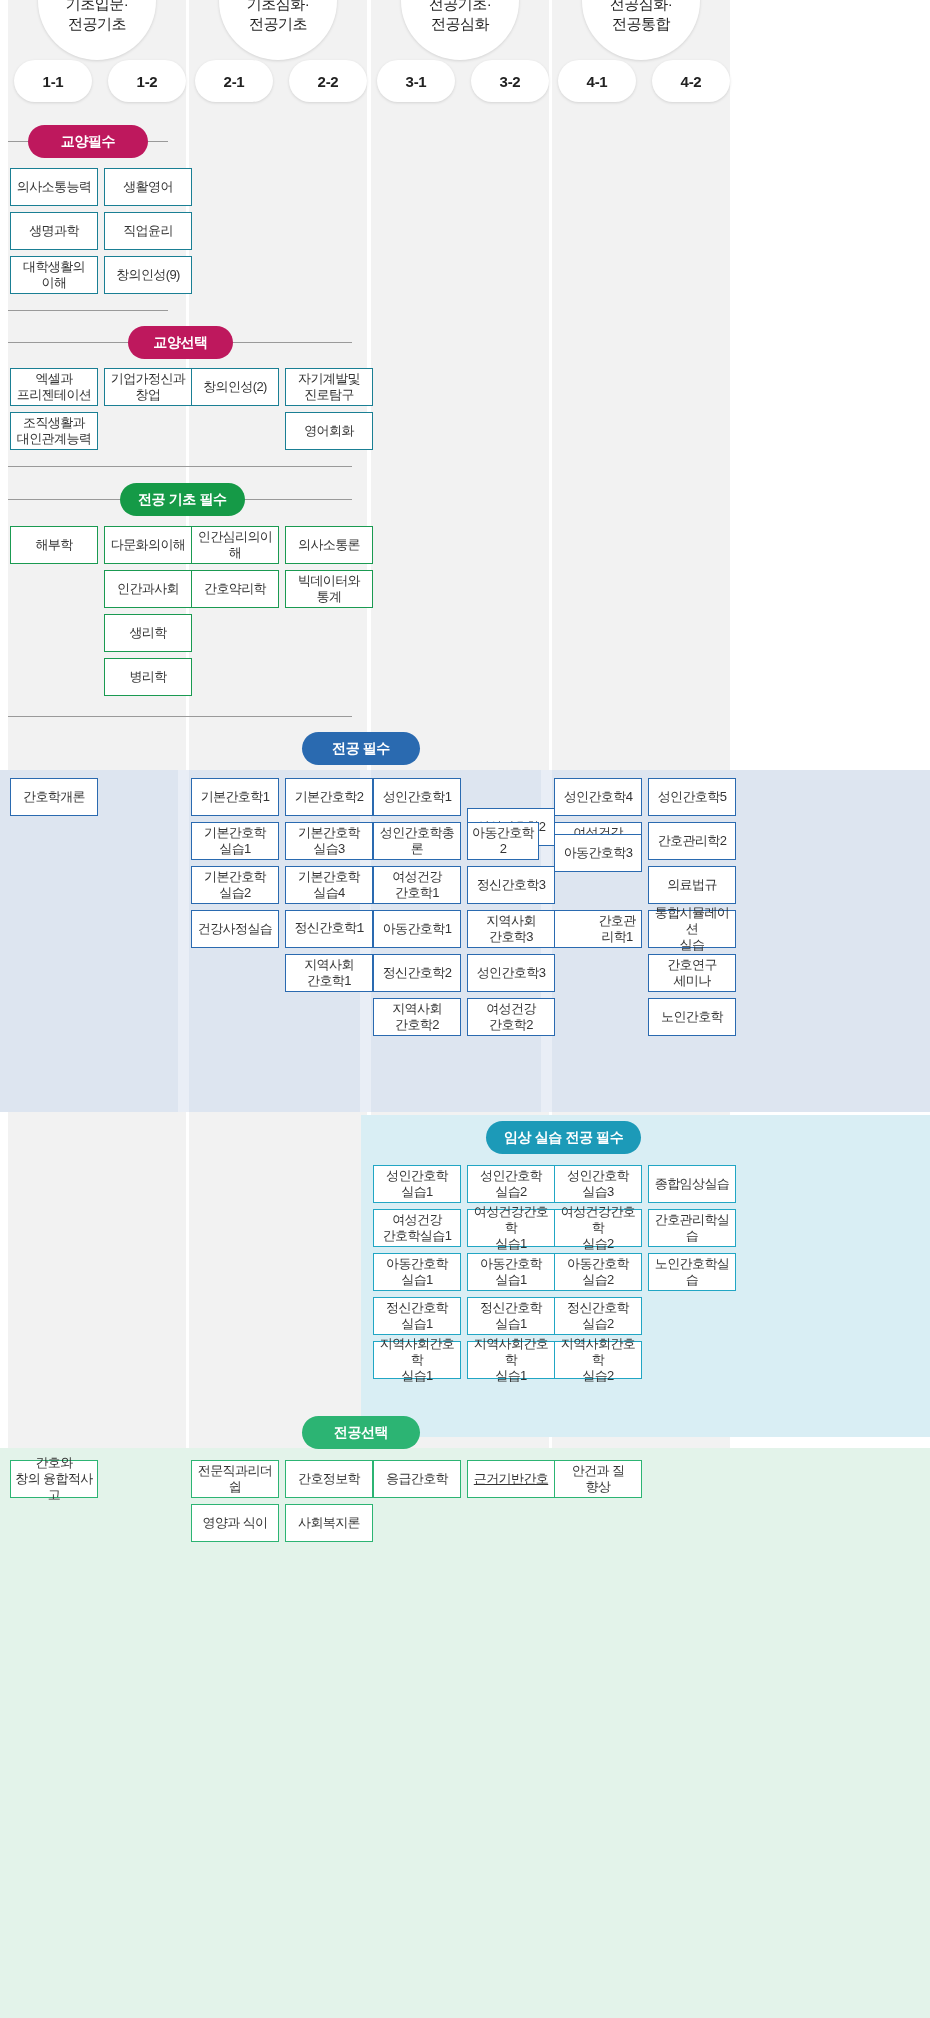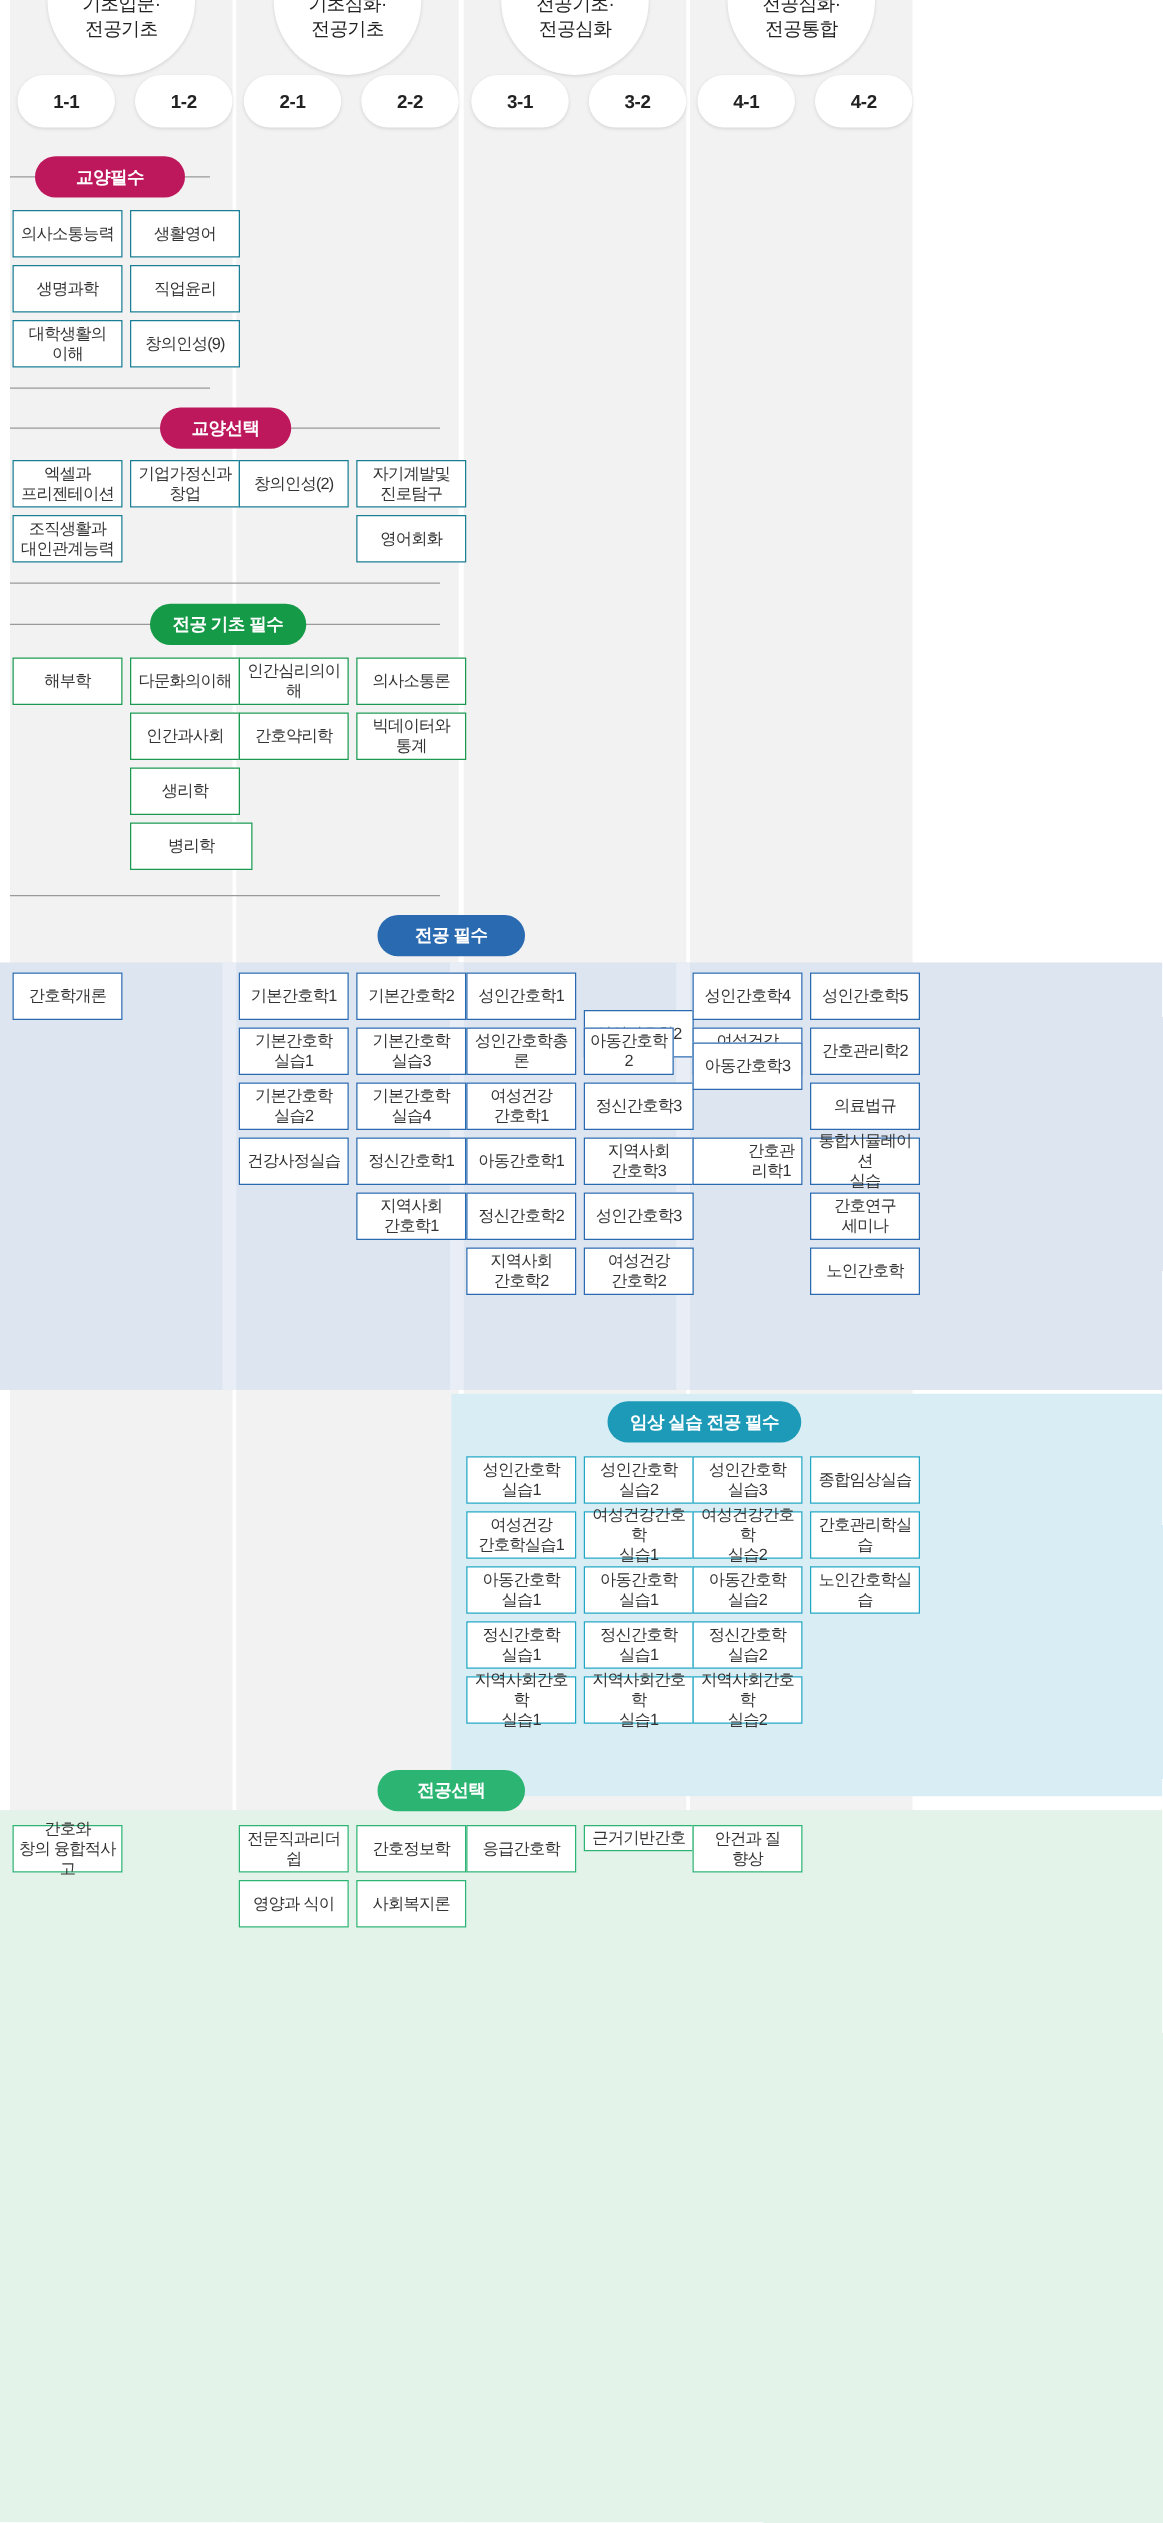--- a/index.html
+++ b/index.html
@@ -148,35 +148,35 @@
     <div class="course teal" style="left: 191px; top: 368px; width: 88px; height: 38px;">창의인성(2)</div>
     <div class="course teal" style="left: 285px; top: 368px; width: 88px; height: 38px;">자기계발및<br>진로탐구</div>
     <div class="course teal" style="left: 285px; top: 412px; width: 88px; height: 38px;">영어회화</div>
     <div class="secrule" style="left: 8px; top: 499px; width: 112px;"></div>
     <div class="secrule" style="left: 240px; top: 499px; width: 112px;"></div>
     <div class="pill green" style="left: 120px; top: 483px; min-width: 120px;">전공 기초 필수</div>
     <div class="course green" style="left: 10px; top: 526px; width: 88px; height: 38px;">해부학</div>
     <div class="course green" style="left: 104px; top: 526px; width: 88px; height: 38px;">다문화의이해</div>
     <div class="course green" style="left: 104px; top: 570px; width: 88px; height: 38px;">인간과사회</div>
     <div class="course green" style="left: 104px; top: 614px; width: 88px; height: 38px;">생리학</div>
-    <div class="course green" style="left: 104px; top: 658px; width: 98px; height: 38px;">병리학</div>
+    <div class="course green" style="left: 104px; top: 658px; width: 88px; height: 38px;">병리학</div>
     <div class="course green" style="left: 191px; top: 526px; width: 88px; height: 38px;">인간심리의이해</div>
     <div class="course green" style="left: 191px; top: 570px; width: 88px; height: 38px;">간호약리학</div>
     <div class="course green" style="left: 285px; top: 526px; width: 88px; height: 38px;">의사소통론</div>
     <div class="course green" style="left: 285px; top: 570px; width: 88px; height: 38px;">빅데이터와<br>통계</div>
     <div class="pill blue" style="left: 302px; top: 732px; min-width: 118px;">전공 필수</div>
     <div class="course blue" style="left: 10px; top: 778px; width: 88px; height: 38px;">간호학개론</div>
     <div class="course blue" style="left: 191px; top: 778px; width: 88px; height: 38px;">기본간호학1</div>
     <div class="course blue" style="left: 191px; top: 822px; width: 88px; height: 38px;">기본간호학<br>실습1</div>
     <div class="course blue" style="left: 191px; top: 866px; width: 88px; height: 38px;">기본간호학<br>실습2</div>
     <div class="course blue" style="left: 191px; top: 910px; width: 88px; height: 38px;">건강사정실습</div>
     <div class="course blue" style="left: 285px; top: 778px; width: 88px; height: 38px;">기본간호학2</div>
     <div class="course blue" style="left: 285px; top: 822px; width: 88px; height: 38px;">기본간호학<br>실습3</div>
     <div class="course blue" style="left: 285px; top: 866px; width: 88px; height: 38px;">기본간호학<br>실습4</div>
-    <div class="course blue" style="left: 285px; top: 910px; width: 88px; height: 38px;">정신간호학1</div>
+    <div class="course blue" style="left: 285px; top: 910px; width: 88px; height: 38px; font-family: Liberation Mono, monospace;">정신간호학1</div>
     <div class="course blue" style="left: 285px; top: 954px; width: 88px; height: 38px;">지역사회<br>간호학1</div>
     <div class="course blue" style="left: 373px; top: 778px; width: 88px; height: 38px;">성인간호학1</div>
     <div class="course blue" style="left: 373px; top: 822px; width: 88px; height: 38px;">성인간호학총론</div>
     <div class="course blue" style="left: 373px; top: 866px; width: 88px; height: 38px;">여성건강<br>간호학1</div>
     <div class="course blue" style="left: 373px; top: 910px; width: 88px; height: 38px;">아동간호학1</div>
     <div class="course blue" style="left: 373px; top: 954px; width: 88px; height: 38px;">정신간호학2</div>
     <div class="course blue" style="left: 373px; top: 998px; width: 88px; height: 38px;">지역사회<br>간호학2</div>
     <div class="course blue" style="left: 467px; top: 808px; width: 88px; height: 38px;">성인간호학2</div>
     <div class="course blue" style="left: 467px; top: 822px; width: 72px; height: 38px;">아동간호학2</div>
     <div class="course blue" style="left: 467px; top: 866px; width: 88px; height: 38px;">정신간호학3</div>
@@ -212,18 +212,18 @@
     <div class="course cyan" style="left: 648px; top: 1165px; width: 88px; height: 38px;">종합임상실습</div>
     <div class="course cyan" style="left: 648px; top: 1209px; width: 88px; height: 38px;">간호관리학실습</div>
     <div class="course cyan" style="left: 648px; top: 1253px; width: 88px; height: 38px;">노인간호학실습</div>
     <div class="pill lgreen" style="left: 302px; top: 1416px; min-width: 118px;">전공선택</div>
     <div class="course lgreen" style="left: 10px; top: 1460px; width: 88px; height: 38px;">간호와<br>창의 융합적사고</div>
     <div class="course lgreen" style="left: 191px; top: 1460px; width: 88px; height: 38px;">전문직과리더쉽</div>
     <div class="course lgreen" style="left: 191px; top: 1504px; width: 88px; height: 38px;">영양과 식이</div>
     <div class="course lgreen" style="left: 285px; top: 1460px; width: 88px; height: 38px;">간호정보학</div>
     <div class="course lgreen" style="left: 285px; top: 1504px; width: 88px; height: 38px;">사회복지론</div>
     <div class="course lgreen" style="left: 373px; top: 1460px; width: 88px; height: 38px;">응급간호학</div>
-    <div class="course lgreen" style="left: 467px; top: 1460px; width: 88px; height: 21px;">근거기반간호</div>
+    <div class="course lgreen" style="left: 467px; top: 1460px; width: 88px; height: 38px; text-decoration: underline;">근거기반간호</div>
     <div class="course lgreen" style="left: 554px; top: 1460px; width: 88px; height: 38px;">안건과 질<br>향상</div>
     <div class="secrule" style="left: 8px; top: 310px; width: 160px;"></div>
     <div class="secrule" style="left: 8px; top: 466px; width: 344px;"></div>
     <div class="secrule" style="left: 8px; top: 716px; width: 344px;"></div>
   </div>
 
 </body></html>

